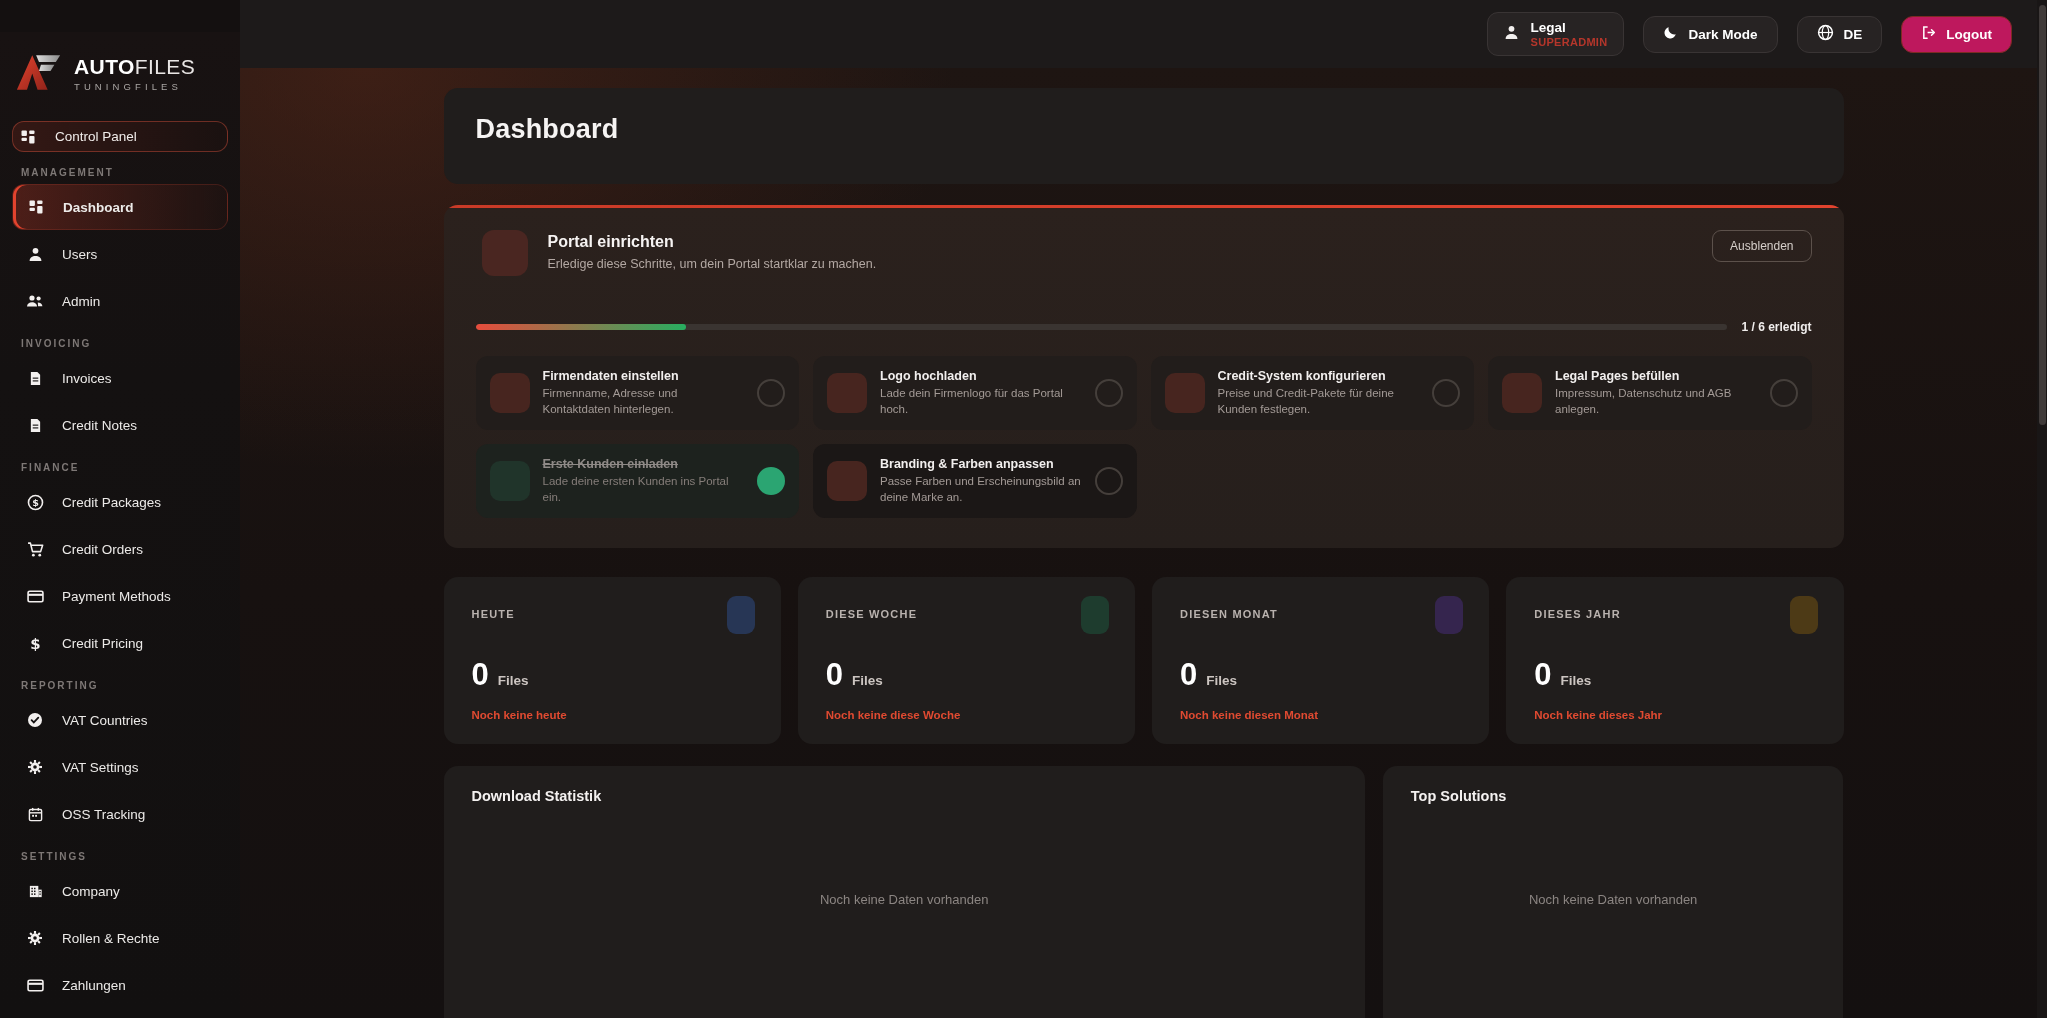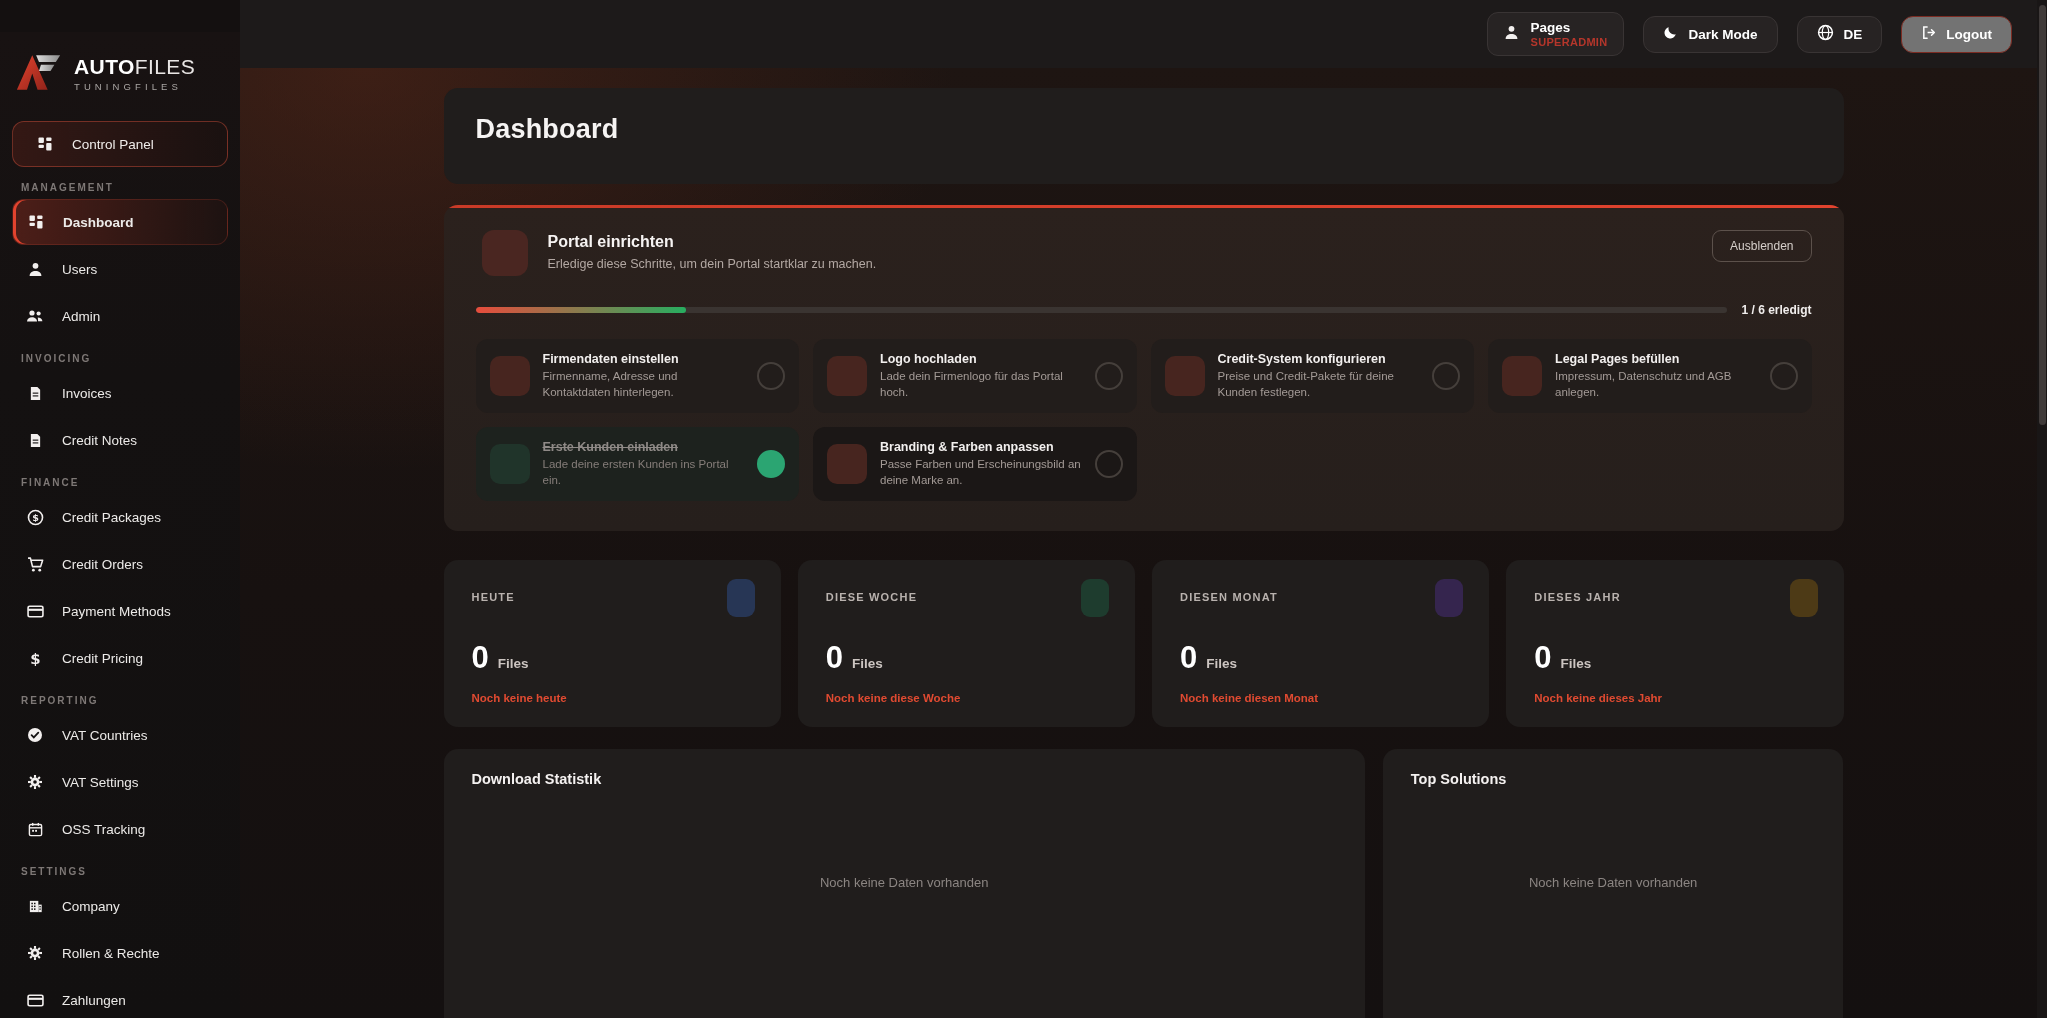--- a/index.html
+++ b/index.html
@@ -11,62 +11,62 @@
   .sidebar{width:240px;flex:none;background:linear-gradient(180deg,#181212 0%,#141111 35%,#121010 100%);
            display:flex;flex-direction:column;overflow:hidden;margin-top:32px;}
   .brand{display:flex;align-items:center;gap:10px;padding:18px 10px 16px 14px;}
   .brand-text{display:flex;flex-direction:column;}
   .brand-line{font-size:21px;color:#ffffff;letter-spacing:.4px;line-height:1;}
   .brand-bold{font-weight:700;}
   .brand-light{font-weight:300;color:#e9e6e5;}
   .brand-sub{font-size:9.5px;color:#a9a5a3;letter-spacing:4.1px;margin-top:4px;}
   .control-panel{margin:8px 12px 2px;border:1px solid rgba(210,80,60,.45);
       background:linear-gradient(90deg,rgba(120,40,28,.30),rgba(40,18,14,.22));
-      border-radius:12px;height:46px;display:flex;align-items:center;gap:17px;padding:0 22px;
+      border-radius:12px;height:31px;display:flex;align-items:center;gap:17px;padding:0 5px;
       color:#f0ecea;font-size:13.5px;cursor:pointer;}
   .nav{flex:1;overflow:hidden;padding-bottom:2px;}
   .nav-section{padding:13px 21px 5px;font-size:10px;font-weight:700;letter-spacing:2px;color:#7e7876;}
   .nav-item{height:46px;margin:1px 12px;display:flex;align-items:center;gap:17px;padding:0 13px;
             border-radius:12px;color:#eceae8;font-size:13.5px;cursor:pointer;}
   .nav-icon{width:20px;display:flex;justify-content:center;align-items:center;}
   .nav-item.active{background:linear-gradient(90deg,rgba(160,50,35,.40),rgba(60,25,18,.20));
             font-weight:700;box-shadow:inset 3px 0 0 #e2432e;border:1px solid rgba(200,70,50,.22);}
 
   
   .main{flex:1;display:flex;flex-direction:column;min-width:0;}
   .topbar{height:68px;flex:none;background:#1d1a1a;display:flex;align-items:center;
           justify-content:flex-end;gap:19px;padding-right:35px;}
   .chip{background:#272323;border:1px solid #393434;display:flex;align-items:center;cursor:pointer;}
   .user-chip{border-radius:11px;padding:7px 16px;gap:12px;}
   .user-texts{display:flex;flex-direction:column;}
   .user-name{font-size:13.5px;font-weight:700;color:#ffffff;line-height:1.2;}
   .user-role{font-size:11px;font-weight:700;color:#b5362b;letter-spacing:.3px;}
   .pill{border-radius:12px;height:37px;padding:0 19px;gap:10px;font-size:13.5px;font-weight:700;color:#ffffff;}
-  .logout{background:#737373;border-color:#7c2b22;}
+  .logout{background:#be185d;border-color:#7c2b22;}
 
   .content{flex:1;overflow:hidden;padding-top:20px;
       background:radial-gradient(950px 650px at 7% 0%,rgba(95,42,26,.48),rgba(0,0,0,0) 62%),
                  linear-gradient(180deg,#1e1512 0%,#171110 55%,#141010 100%);}
   .container{width:1400px;margin:0 auto;}
 
   .header-card{background:#201d1c;border-radius:14px;padding:26px 32px 39px;}
   .page-title{font-size:27px;font-weight:700;color:#f6f4f3;letter-spacing:.2px;}
 
   .setup-card{margin-top:21px;background:linear-gradient(180deg,#2b211d,#261f1c);
       border-radius:14px;padding:25px 32px 30px;position:relative;overflow:hidden;}
   .setup-card::before{content:"";position:absolute;top:0;left:0;right:0;height:3px;
       background:linear-gradient(90deg,#c93a27,#e2432e);}
   .setup-head{display:flex;align-items:flex-start;margin-left:6px;}
   .setup-icon{width:46px;height:46px;border-radius:12px;background:#4a2621;margin-right:20px;flex:none;}
   .setup-title{font-size:16px;font-weight:700;color:#f6f3f2;margin-top:3px;}
   .setup-sub{font-size:12.5px;color:#b3a8a3;margin-top:6px;}
   .hide-btn{margin-left:auto;border:1px solid #5c514b;border-radius:9px;padding:8px 17px;
       font-size:12px;color:#d6cfca;background:transparent;cursor:pointer;
       font-family:"Liberation Sans",sans-serif;}
-  .progress-row{display:flex;align-items:center;margin-top:27px;gap:14px;}
+  .progress-row{display:flex;align-items:center;margin-top:44px;gap:14px;}
   .progress-track{flex:1;height:6px;border-radius:3px;background:#3a3431;overflow:hidden;}
   .progress-fill{height:100%;border-radius:3px;background:linear-gradient(90deg,#e74c3c,#27ae60);}
   .progress-label{font-size:12px;font-weight:700;color:#f0edec;white-space:nowrap;}
   .tasks{margin-top:22px;display:grid;grid-template-columns:repeat(4,1fr);gap:14px;}
   .task{background:#221d1b;border-radius:12px;padding:13px 14px;display:flex;align-items:center;
         gap:13px;cursor:pointer;}
   .task:nth-child(6){background:#1b1716;}
   .task-icon{width:40px;height:40px;flex:none;border-radius:10px;background:#47251f;}
   .task-texts{flex:1;min-width:0;}
   .task-title{font-size:12.5px;font-weight:700;color:#f2efee;margin-bottom:3px;}
@@ -344,21 +344,21 @@
 
     <header class="topbar">
       <div class="chip user-chip">
         <span><svg viewBox="0 0 14 14" width="15" height="15">
               <g fill="#f2efee">
                 <circle cx="7" cy="3.6" r="2.7"></circle>
                 <path d="M1.5 13c0-3 2.4-4.6 5.5-4.6s5.5 1.6 5.5 4.6z"></path>
               </g>
             </svg></span>
         <span class="user-texts">
-          <span class="user-name">Pages</span>
+          <span class="user-name">Legal</span>
           <span class="user-role">SUPERADMIN</span>
         </span>
       </div>
       <div class="chip pill">
         <span><svg viewBox="0 0 16 16" width="15" height="15">
               <path d="M13.6 9.9A6.1 6.1 0 0 1 6.1 2.4a6.1 6.1 0 1 0 7.5 7.5z" fill="#ffffff"></path>
             </svg></span>
         <span>Dark Mode</span>
       </div>
       <div class="chip pill">

